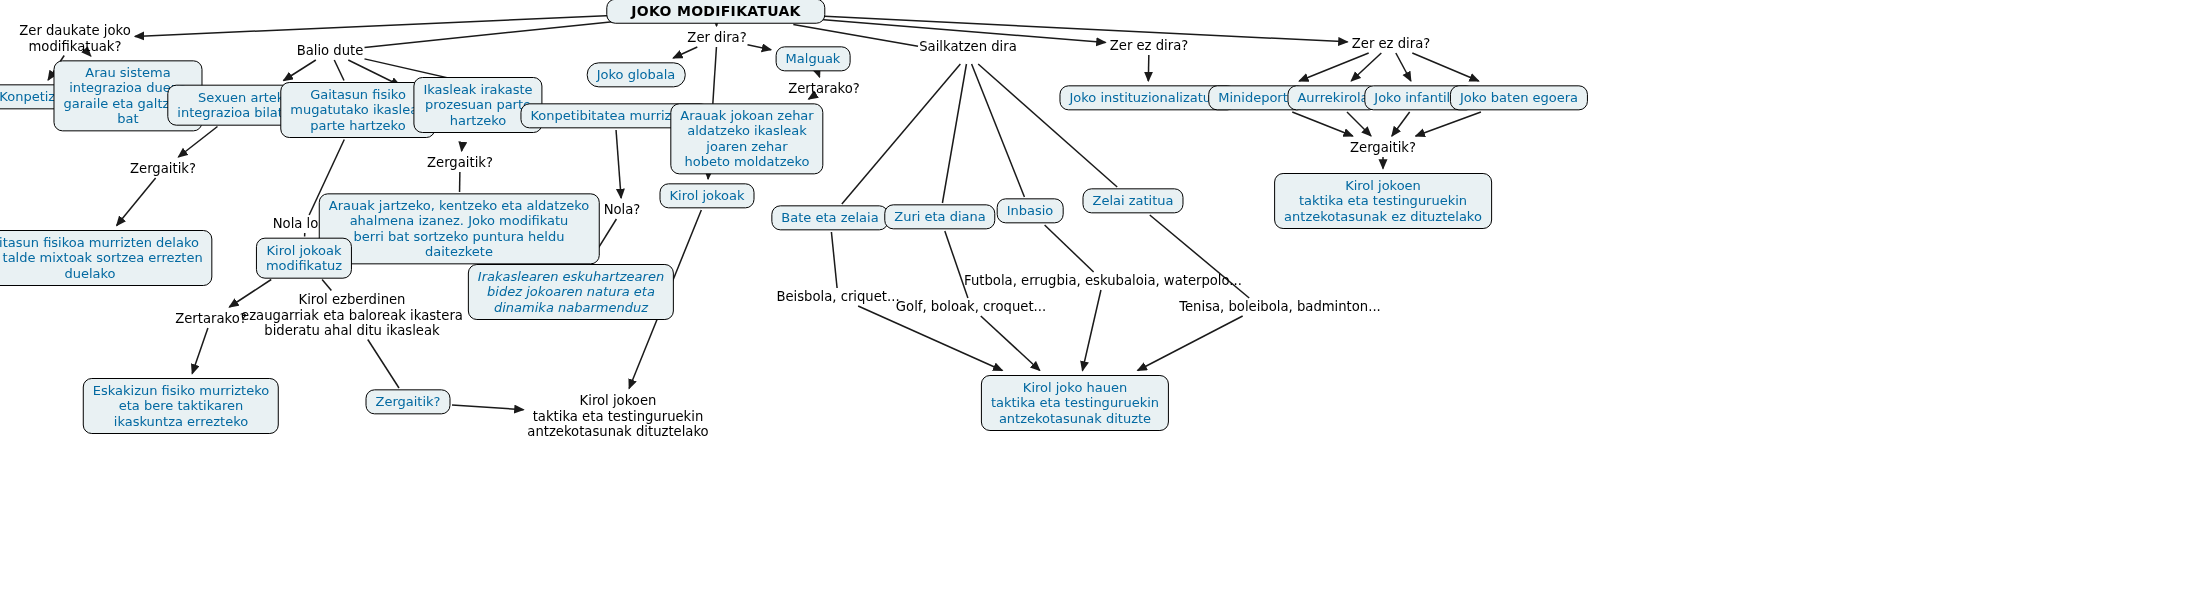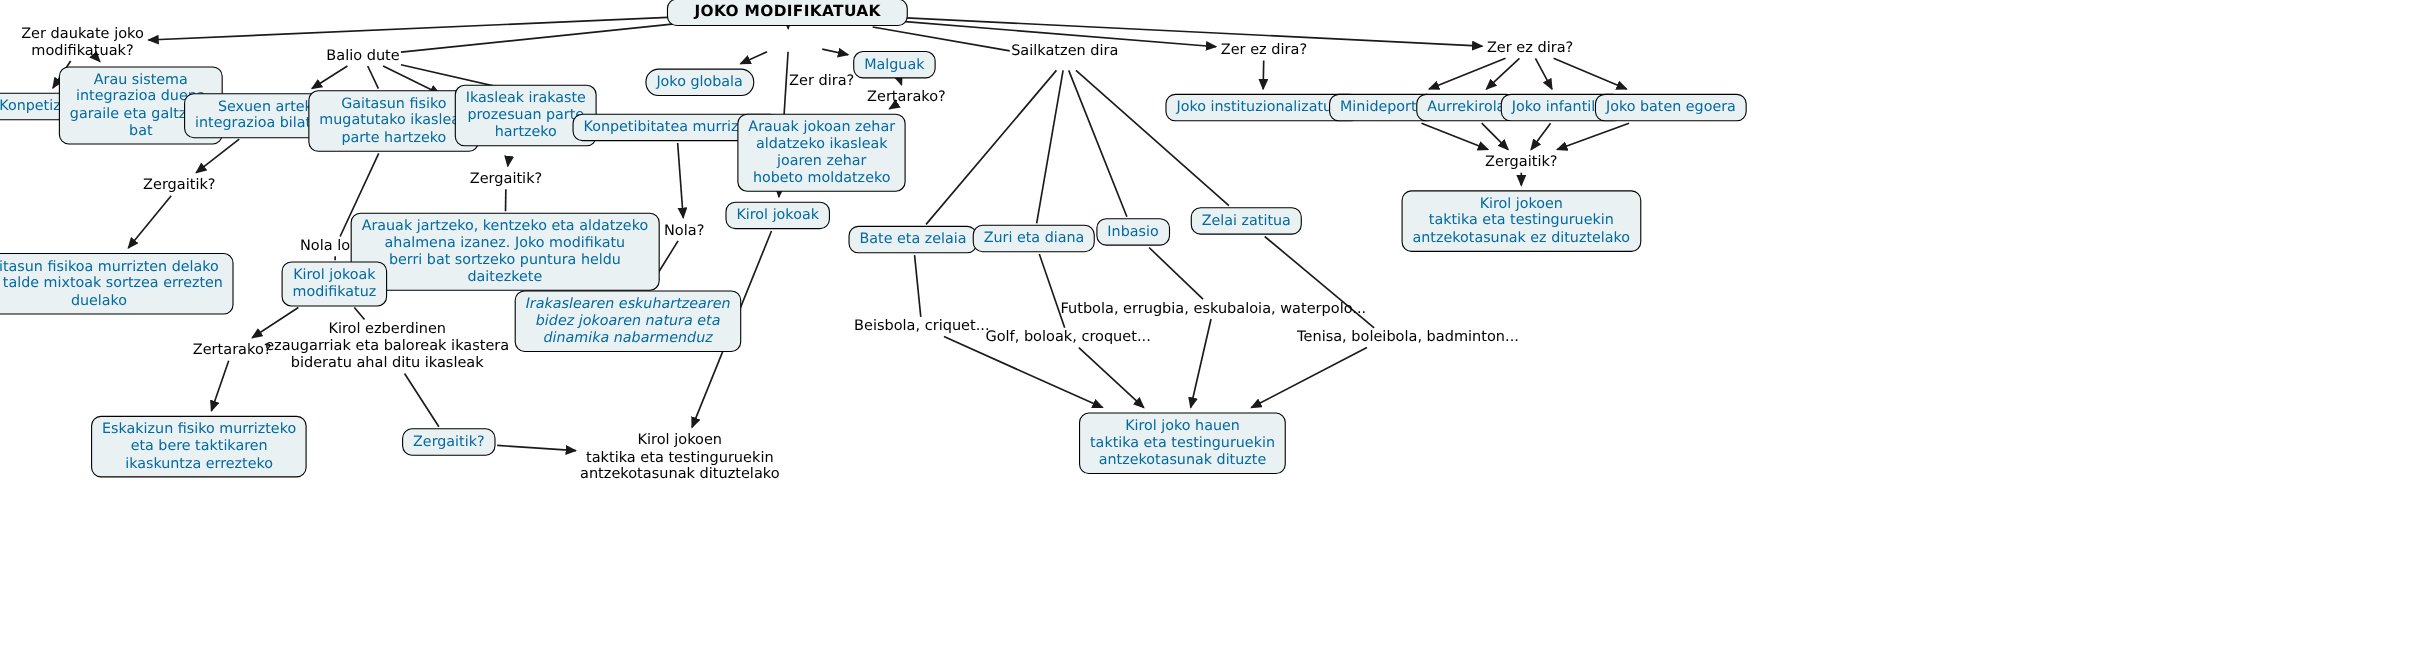--- a/index.html
+++ b/index.html
@@ -160,21 +160,21 @@
       <div class="node label" style="left: 352px; top: 315px;">Kirol ezberdinen
 ezaugarriak eta baloreak ikastera
 bideratu ahal ditu ikasleak</div>
       <div class="node box" style="left: 181px; top: 406px;">Eskakizun fisiko murrizteko
 eta bere taktikaren
 ikaskuntza errezteko</div>
       <div class="node box" style="left: 408px; top: 402px;">Zergaitik?</div>
       <div class="node label" style="left: 618px; top: 416px;">Kirol jokoen
 taktika eta testinguruekin
 antzekotasunak dituztelako</div>
-      <div class="node label" style="left: 747px; top: 38px; margin-top: 36px;">Zer dira?</div>
+      <div class="node label" style="left: 717px; top: 38px;">Zer dira?</div>
       <div class="node box" style="left: 636px; top: 75px; border-radius: 12px;">Joko globala</div>
       <div class="node box" style="left: 813px; top: 59px;">Malguak</div>
       <div class="node label" style="left: 824px; top: 89px;">Zertarako?</div>
       <div class="node box" style="left: 747px; top: 139px;">Arauak jokoan zehar
 aldatzeko ikasleak
 joaren zehar
 hobeto moldatzeko</div>
       <div class="node box" style="left: 707px; top: 196px;">Kirol jokoak</div>
       <div class="node label" style="left: 968px; top: 47px;">Sailkatzen dira</div>
       <div class="node box" style="left: 830px; top: 218px;">Bate eta zelaia</div>

